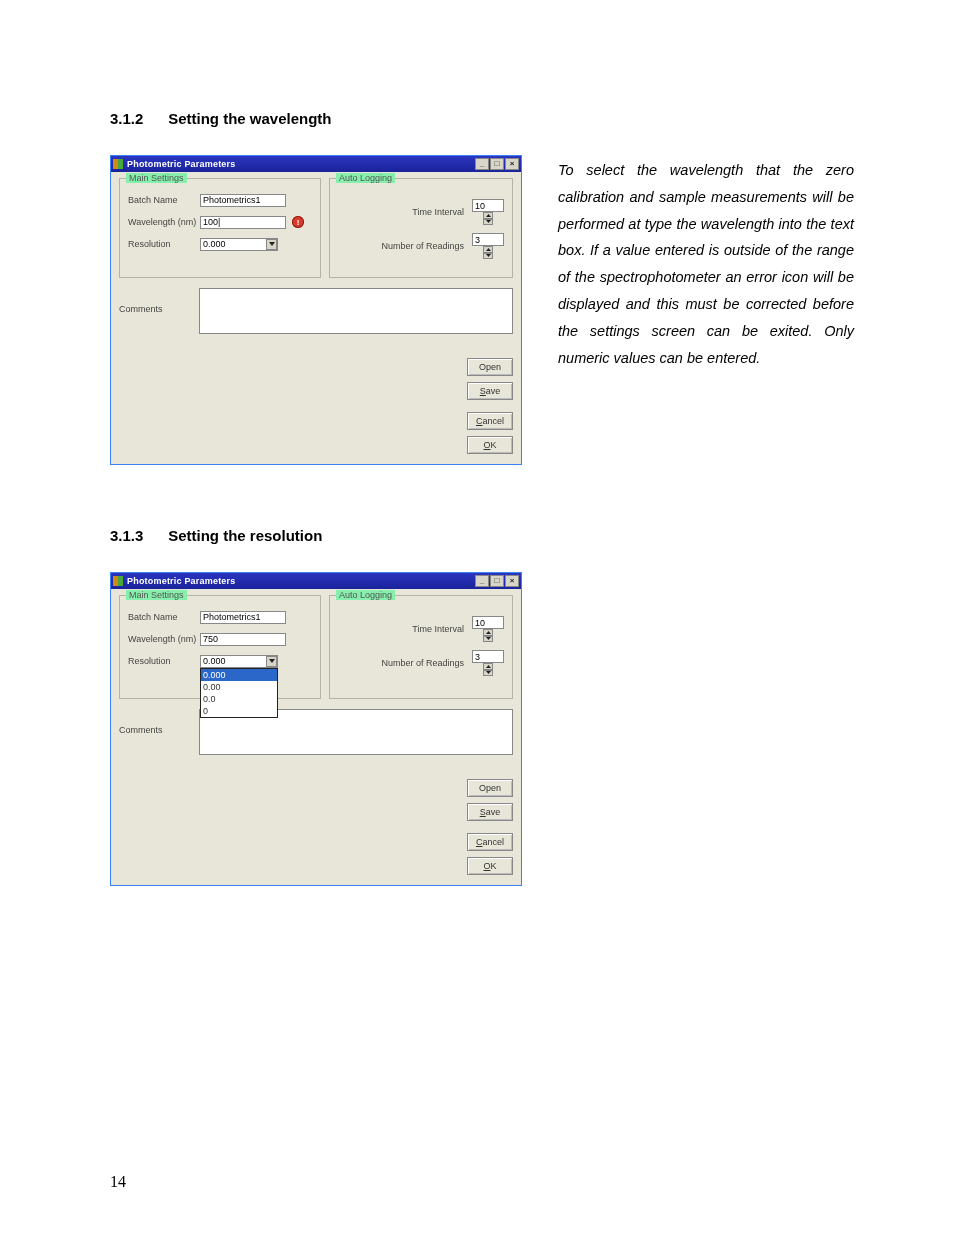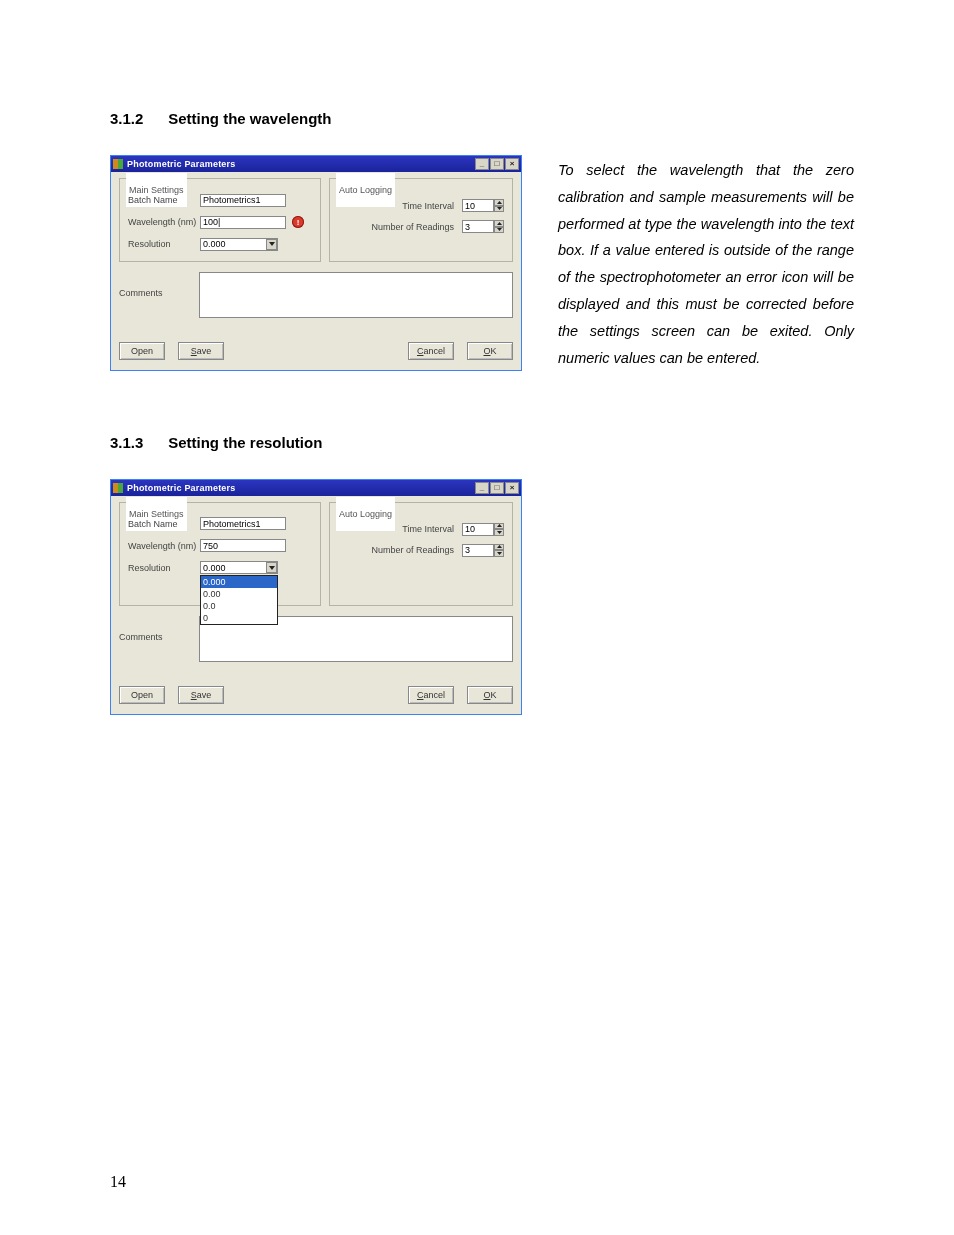--- a/index.html
+++ b/index.html
@@ -96,22 +96,22 @@
   .groupbox {
     border: 1px solid #b5b3a4;
     position: relative;
     padding: 14px 8px 10px 8px;
     margin: 0;
   }
   .groupbox > .legend {
     position: absolute;
     top: -6px;
     left: 6px;
-    background: #ffffff;
-    padding: 12px 3px;
+    background: #86efac;
+    padding: 0 3px;
     font-size: 9px;
     color: #555;
   }
   .top-row { display:flex; gap:8px; align-items:stretch; }
   .main-settings { flex: 1; }
   .auto-logging { width: 166px; }
   .form-row { display:flex; align-items:center; margin-bottom: 8px; min-height:14px; position:relative; }
   .form-row .lbl { width: 72px; font-size:9px; color:#444; }
   .txt, .sel {
     height: 13px;
@@ -130,21 +130,21 @@
     right:1px; top:1px;
     width:11px; height:11px;
     background:#d8d6c8;
     border:1px solid #888;
     box-sizing:border-box;
     display:flex; align-items:center; justify-content:center;
   }
   .sel-arrow svg { width:6px; height:4px; }
   .al-row { display:flex; align-items:center; justify-content:flex-end; gap:6px; margin-bottom:8px; }
   .al-row .lbl { font-size:9px; color:#444; text-align:right; flex:1; margin-right:2px; }
-  .spin-wrap { display:flex; align-items:center; }
+  .spin-wrap { display:flex; align-items:center;flex-direction:column; }
   .spin-wrap .txt { width:32px; }
   .spin-btns { display:flex; flex-direction:column; }
   .spinbtn {
     width:10px; height:6.5px;
     background:#d8d6c8;
     border:1px solid #888;
     box-sizing:border-box;
     display:flex; align-items:center; justify-content:center;
   }
   .spinbtn svg{ width:5px; height:3px; }
@@ -173,23 +173,24 @@
     border:1px solid #888;
     background:#fff;
     resize:none;
     font-family: Tahoma, Arial, sans-serif;
     font-size:9px;
     padding:2px;
     box-sizing:border-box;
   }
   .btn-row {
     display:flex;
-    gap:13px;
+    gap:6px;
     margin-top:24px;
     align-items:flex-end;
+    flex-direction:column;
   }
   .btn {
     height:18px;
     min-width:46px;
     padding: 0 8px;
     border:1px solid #888;
     background:#e8e6d9;
     font-size:9px;
     font-family: Tahoma, Arial, sans-serif;
     color:#333;

